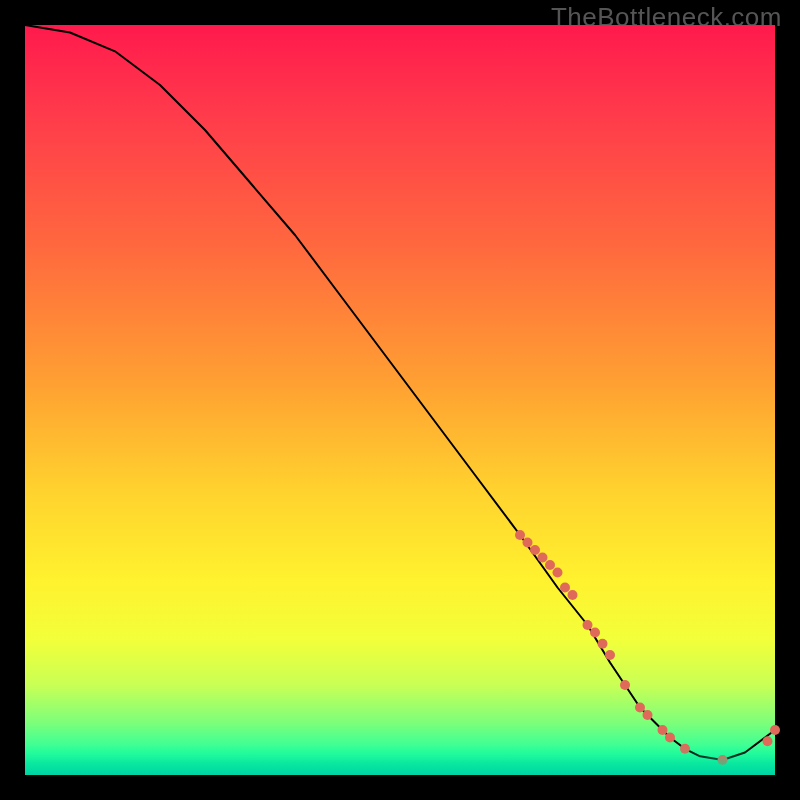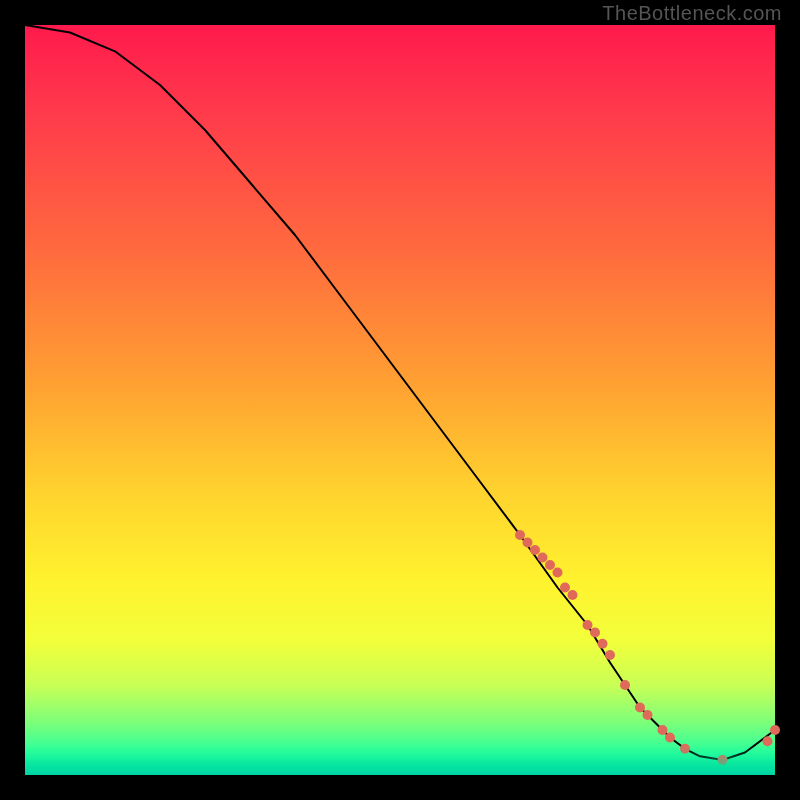--- a/index.html
+++ b/index.html
@@ -15,21 +15,21 @@
     position: relative;
     width: 800px;
     height: 800px;
     background: #000;
   }
   .watermark {
     position: absolute;
     top: 2px;
     right: 18px;
     color: #555;
-    font-size: 20px;
+    font-size: 26px;
     letter-spacing: 0.5px;
     user-select: none;
   }
   .plot-area {
     position: absolute;
     left: 25px;
     top: 25px;
     width: 750px;
     height: 750px;
     

